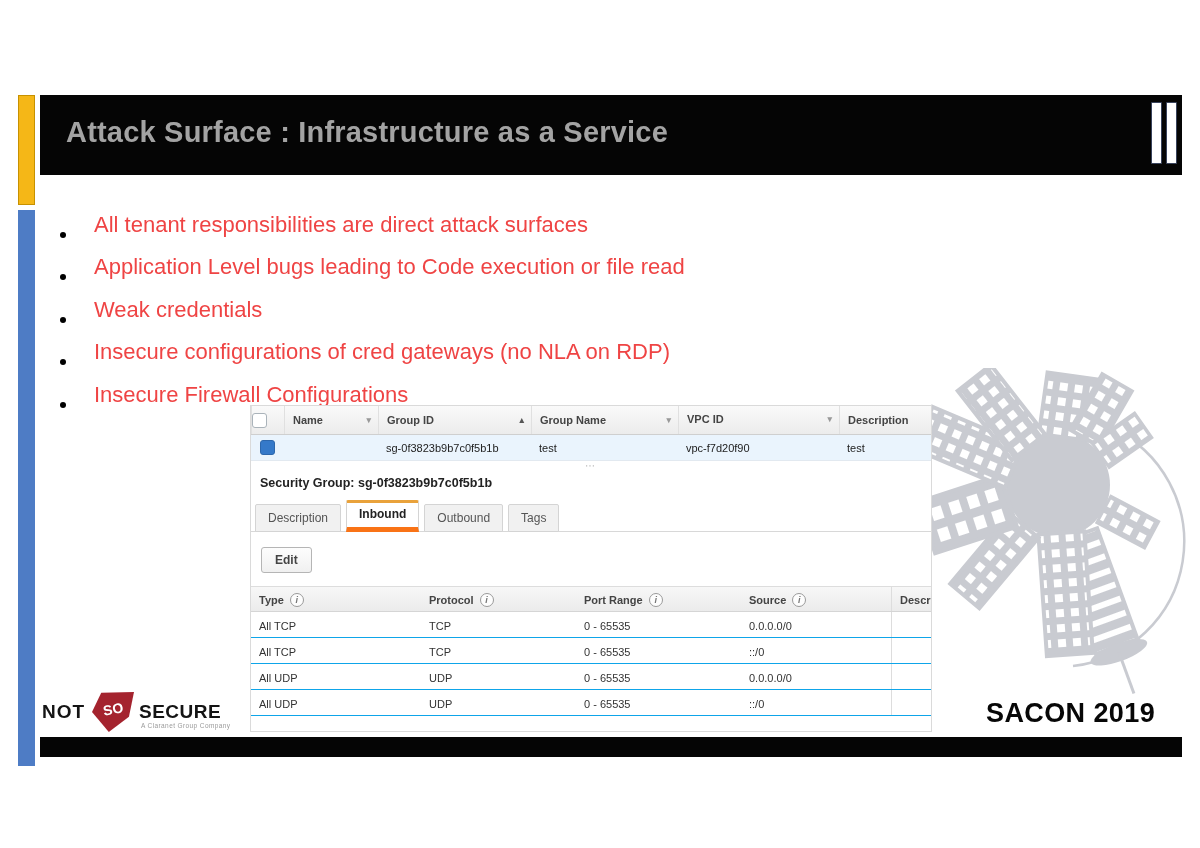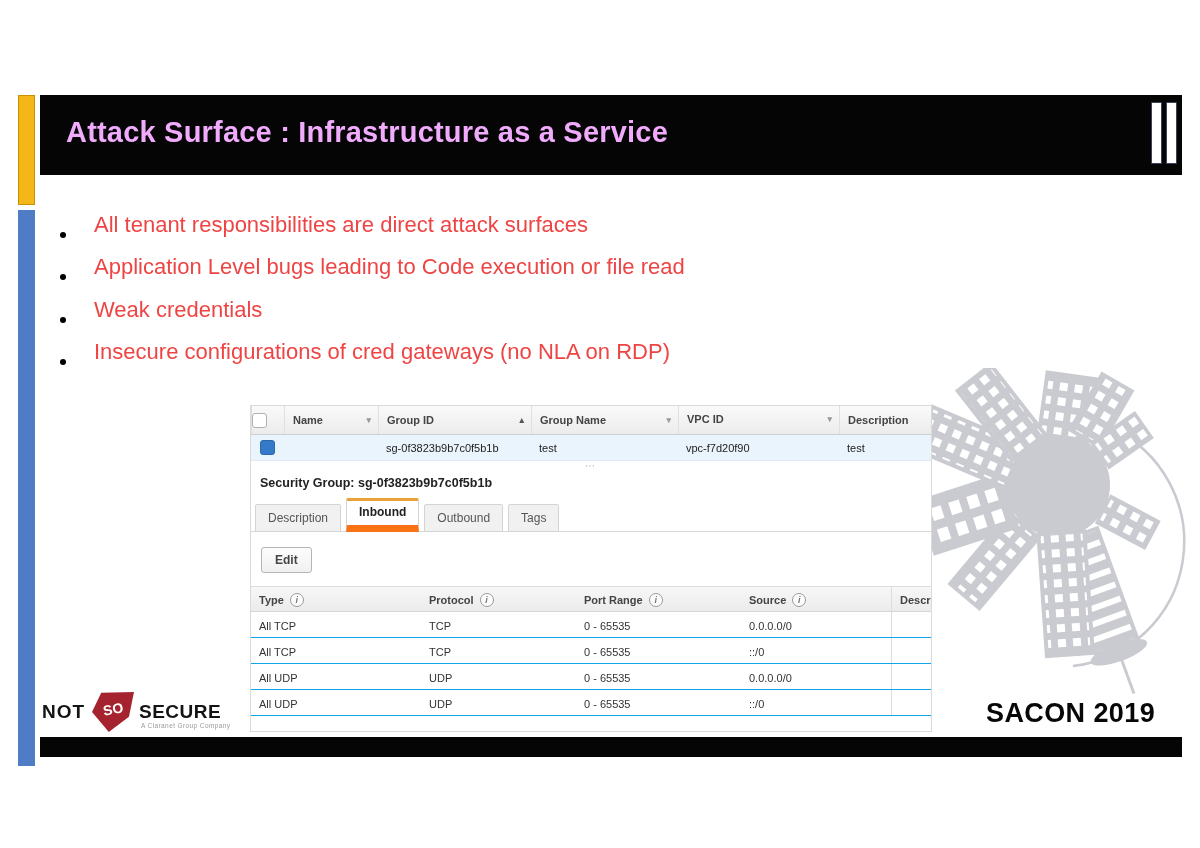--- a/index.html
+++ b/index.html
@@ -6,21 +6,21 @@
   .slide{position:relative;width:1200px;height:848px;background:#fff;overflow:hidden;
          font-family:"Liberation Sans",sans-serif;}
 
   
   .bar-yellow{position:absolute;left:18px;top:95px;width:17px;height:110px;
               background:#F5B717;border:1px solid #C79100;box-sizing:border-box;}
   .bar-blue{position:absolute;left:18px;top:210px;width:17px;height:556px;background:#4E7CC5;}
 
   
   .title-bar{position:absolute;left:40px;top:95px;width:1142px;height:80px;background:#050505;}
-  .title-bar h1{margin:0;padding:21px 0 0 26px;font-size:29px;font-weight:bold;color:#f0abfc;letter-spacing:.2px;}
+  .title-bar h1{margin:0;padding:21px 0 0 26px;font-size:29px;font-weight:bold;color:#a3a3a3;letter-spacing:.2px;}
   .pause{position:absolute;top:7px;right:5px;display:flex;gap:4px;}
   .pause i{display:block;width:9px;height:60px;background:#fff;border:1px solid #39435c;border-radius:1px;}
 
   
   .bullets{position:absolute;left:52px;top:195px;margin:0;padding:0;list-style:none;}
   .bullets li{display:flex;align-items:flex-end;height:42.5px;font-size:22px;color:#ef4444;}
   .dot{width:6px;height:6px;border-radius:50%;background:#000;margin:0 28px 0 8px;flex:none;}
 
   
   .aws{position:absolute;left:250px;top:405px;width:682px;height:327px;background:#fff;
@@ -40,21 +40,21 @@
   .caret.asc{color:#555;}
   .cb{width:13px;height:13px;border:1px solid #aab3ba;border-radius:3px;background:#fff;display:inline-block;}
   .cb.checked{background:#3579C9;border-color:#2d67ac;}
   .sgt-r{height:26px;line-height:26px;background:#EAF4FD;border-bottom:1px solid #e2e9f0;color:#222;}
   .splitter{height:13px;text-align:center;color:#b3b3b3;font-size:10px;line-height:9px;letter-spacing:2px;}
   .sg-title{font-weight:bold;font-size:12.5px;color:#222;padding:2px 0 0 9px;height:18px;}
   .tabbar{display:flex;align-items:flex-end;border-bottom:1px solid #d8d8d8;margin-top:8px;padding-left:4px;height:30px;box-sizing:border-box;}
   .tab{background:#f1f1f1;border:1px solid #d4d4d4;border-radius:2px 2px 0 0;color:#555;
        font-size:12px;margin-right:5px;padding:6px 12px;position:relative;top:1px;}
   .tab.active{background:#fff;font-weight:bold;color:#222;border-top:3px solid #E9A23B;
-              border-bottom:7px solid #f97316;padding-top:4px;}
+              border-bottom:5px solid #f97316;padding-top:4px;}
   .edit-btn{display:inline-block;margin:15px 0 0 10px;padding:5px 13px;font-size:12px;font-weight:bold;
             color:#444;background:linear-gradient(#fdfdfd,#f0f0f0);border:1px solid #b5b5b5;border-radius:3px;}
   .rules-h{height:26px;line-height:26px;background:linear-gradient(#f7f7f7,#ebebeb);
            border-top:1px solid #ddd;border-bottom:1px solid #d5d5d5;font-weight:bold;color:#444;margin-top:13px;}
   .r-type{width:170px;flex:none;}
   .r-proto{width:155px;flex:none;}
   .r-port{width:165px;flex:none;}
   .r-src{width:150px;flex:none;}
   .r-desc{width:42px;flex:none;border-left:1px solid #ddd;}
   .info{display:inline-block;width:12px;height:12px;line-height:12px;border:1px solid #9a9a9a;border-radius:50%;
@@ -102,20 +102,24 @@
         <span class="dot"></span>
         <span>Application Level bugs leading to Code execution or file read</span>
       </li>
     <li>
         <span class="dot"></span>
         <span>Weak credentials</span>
       </li>
     <li>
         <span class="dot"></span>
         <span>Insecure configurations of cred gateways (no NLA on RDP)</span>
+      </li>
+    <li>
+        <span class="dot"></span>
+        <span>Insecure Firewall Configurations</span>
       </li>
   </ul>
 
   <svg class="city" width="270" height="348" viewBox="0 0 270 348">
     <defs>
       <pattern id="pw" width="15" height="15" patternUnits="userSpaceOnUse">
         <rect width="15" height="15" fill="#C9CBD1"></rect>
           <rect x="3" y="3" width="8" height="8" fill="#ffffff"></rect>
       </pattern>
       <pattern id="pw2" width="22" height="19" patternUnits="userSpaceOnUse">

